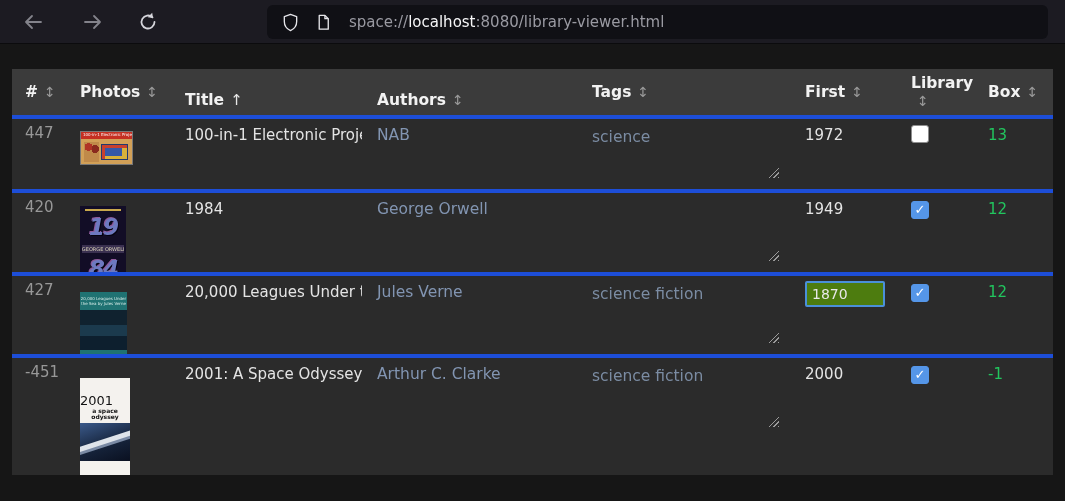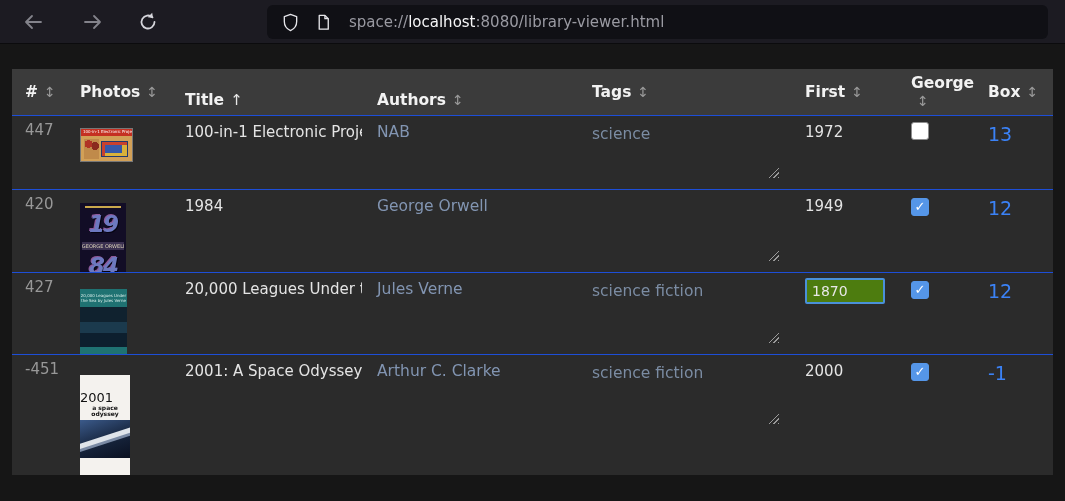--- a/index.html
+++ b/index.html
@@ -31,28 +31,28 @@
   
   .table { margin-top:25px; width:1041px; }
   .tgrid { display:grid; grid-template-columns:55px 103px 192px 217px 213px 105px 78px 78px; }
   .thead { background:#3b3b3b; min-height:46px; align-items:center; }
   .th { font-size:15.5px; font-weight:bold; color:#f2f2f2; padding-left:13px; cursor:pointer; }
   .th.t-title, .th.t-auth { padding-left:15px;margin-top:16px; }
   .th.t-fiction { padding-left:14px; white-space:normal; width:64px; }
   .th .arrow { color:#9a9a9a; font-size:14px; font-weight:normal; margin-left:6px; }
   .th .arrow.sorted { color:#e8e8e8; font-size:15px; }
 
-  .row { background:#2b2b2b; border-top:1px solid #1d4ed8; position:relative; }
+  .row { background:#2b2b2b; border-top:4px solid #1d4ed8; position:relative; }
   .row-1 { height:74px; } .row-2 { height:83px; } .row-3 { height:82px; } .row-4 { height:121px; }
   .cell { padding-top:7px; overflow:hidden; }
   .c-num { padding-left:13px; padding-top:5px; color:#989898; font-size:15px; }
   .c-title { padding-left:15px; color:#e4e4e4; font-size:15px; white-space:nowrap; }
   .c-auth { padding-left:15px; color:#8295b2; font-size:15.5px; }
   .c-first { padding-left:13px; color:#e4e4e4; font-size:15px; }
-  .c-box { padding-left:13px; color:#3b82f6; font-size:19px; }
+  .c-box { padding-left:13px; color:#22c55e; font-size:15px; }
   .c-fiction { padding-left:14px; padding-top:6px; }
   .c-tags { padding-left:13px; overflow:visible; }
   .tags-area { position:relative; width:187px; height:calc(100% - 13px); color:#7b8ca3;
                font-size:15.5px; line-height:1.45; cursor:text; }
   .grip { position:absolute; right:0; bottom:-2px; width:13px; height:13px;
           background:repeating-linear-gradient(135deg, transparent 0 2px, #9a9a9a 2px 3px);
           clip-path:polygon(100% 0, 100% 100%, 0 100%); cursor:nwse-resize; }
 
   .checkbox { display:inline-flex; align-items:center; justify-content:center;
               width:18px; height:18px; border-radius:3px; background:#ffffff;
@@ -138,21 +138,21 @@
 
   <div class="table">
 
     <div class="tgrid thead">
       <div class="th"><span>#</span><span class="arrow">↕</span></div>
       <div class="th"><span>Photos</span><span class="arrow">↕</span></div>
       <div class="th t-title"><span>Title</span><span class="arrow sorted">↑</span></div>
       <div class="th t-auth"><span>Authors</span><span class="arrow">↕</span></div>
       <div class="th"><span>Tags</span><span class="arrow">↕</span></div>
       <div class="th"><span>First</span><span class="arrow">↕</span></div>
-      <div class="th t-fiction"><span>George</span> <span class="arrow">↕</span></div>
+      <div class="th t-fiction"><span>Library</span> <span class="arrow">↕</span></div>
       <div class="th"><span>Box</span><span class="arrow">↕</span></div>
     </div>
 
     <div class="tgrid row row-1">
       <div class="cell c-num">447</div>
       <div class="cell">
         <div class="cover cover-kit">
           <div class="ckit-strip">100-in-1 Electronic Project Kit</div>
           <div class="ckit-figs"></div>
           <div class="ckit-panel"></div>

